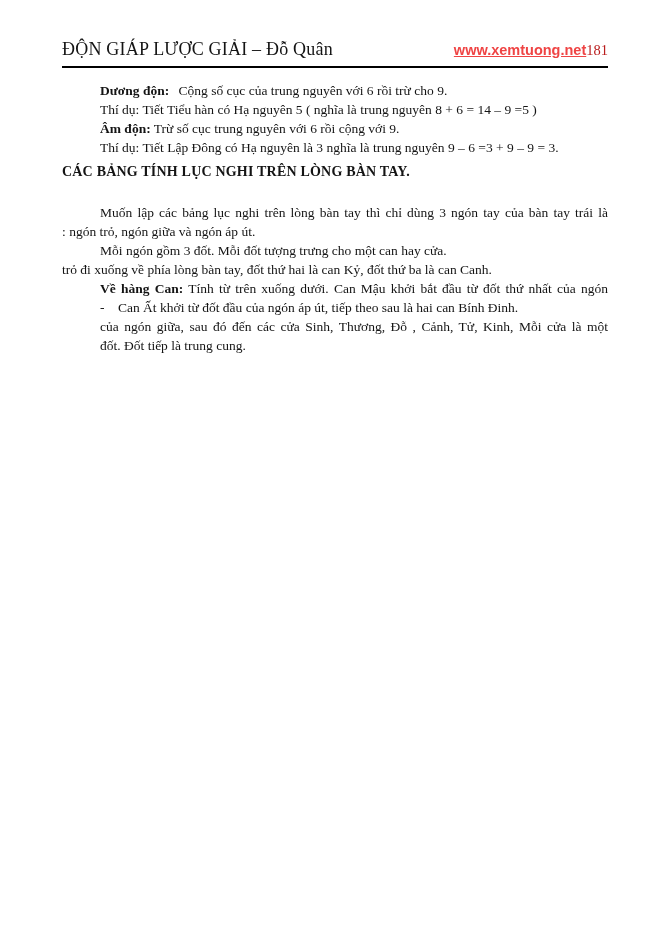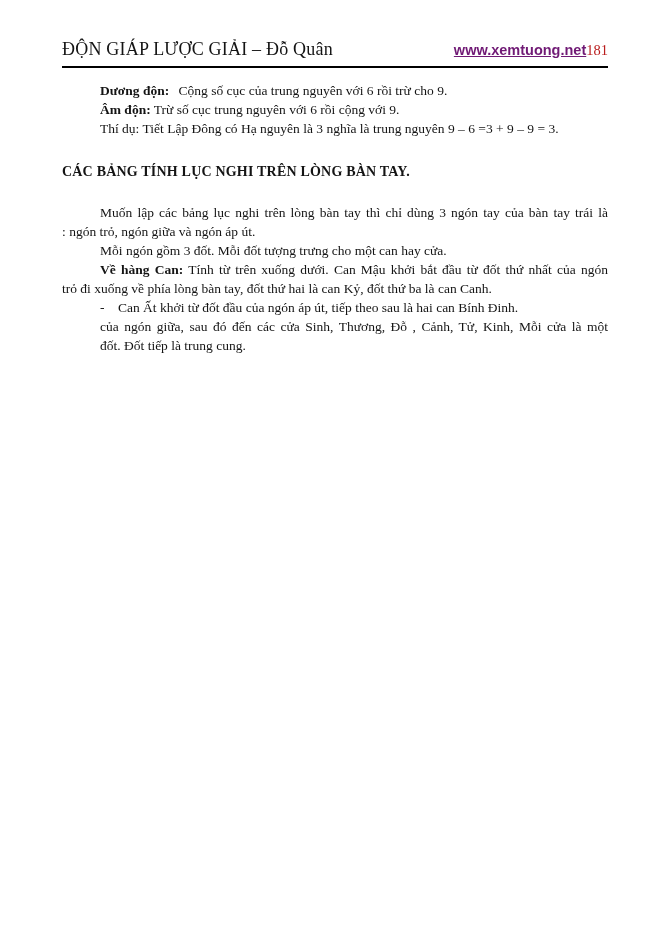--- a/index.html
+++ b/index.html
@@ -40,39 +40,40 @@
   }
 </style>
 </head>
 <body>
 
 <div class="page">
 
   <div class="header">
     <span class="doc-title">ĐỘN GIÁP LƯỢC GIẢI – Đỗ Quân</span>
     <span class="header-right">
-      <a class="site-link" style="color: #701a75;">www.xemtuong.net</a>
+      <a class="site-link" style="color: #ef4444;">www.xemtuong.net</a>
         <span class="page-num">181</span>
     </span>
   </div>
 
   <div class="rule"></div>
 
   <div class="textcol intro">
     <p class="line ind"><b class="lead">Dương độn:</b><span class="g6"> Cộng số cục của trung nguyên với 6 rồi trừ cho 9.</span></p>
+    <p class="line ind"><span>Thí dụ: Tiết Tiểu hàn có Hạ nguyên 5 ( nghĩa là trung nguyên 8 + 6 = 14 – 9 =5 )</span></p>
     <p class="line ind"><b class="lead">Âm độn:</b><span> Trừ số cục trung nguyên với 6 rồi cộng với 9.</span></p>
     <p class="line ind"><span>Thí dụ: Tiết Lập Đông có Hạ nguyên là 3 nghĩa là trung nguyên 9 – 6 =3 + 9 – 9 = 3.</span></p>
   </div>
 
   <h2 class="heading">CÁC BẢNG TÍNH LỤC NGHI TRÊN LÒNG BÀN TAY.</h2>
 
   <div class="textcol content">
     <p class="line ind just"><span>Muốn lập các bảng lục nghi trên lòng bàn tay thì chỉ dùng 3 ngón tay của bàn tay trái là</span></p>
     <p class="line"><span>: ngón trỏ, ngón giữa và ngón áp út.</span></p>
     <p class="line ind"><span>Mỗi ngón gồm 3 đốt. Mỗi đốt tượng trưng cho một can hay cửa.</span></p>
+    <p class="line"><span>trỏ đi xuống về phía lòng bàn tay, đốt thứ hai là can Kỷ, đốt thứ ba là can Canh.</span></p>
     <p class="line ind just"><b class="lead">Về hàng Can:</b><span> Tính từ trên xuống dưới. Can Mậu khởi bắt đầu từ đốt thứ nhất của ngón</span></p>
-    <p class="line"><span>trỏ đi xuống về phía lòng bàn tay, đốt thứ hai là can Kỷ, đốt thứ ba là can Canh.</span></p>
     <p class="line ind pre"><span>-    Can Ất khởi từ đốt đầu của ngón áp út, tiếp theo sau là hai can Bính Đinh.</span></p>
     <p class="line ind just"><span>của ngón giữa, sau đó đến các cửa Sinh, Thương, Đỗ , Cảnh, Tử, Kinh, Mỗi cửa là một</span></p>
     <p class="line ind"><span>đốt. Đốt tiếp là trung cung.</span></p>
   </div>
 
 </div>
 
 </body></html>

